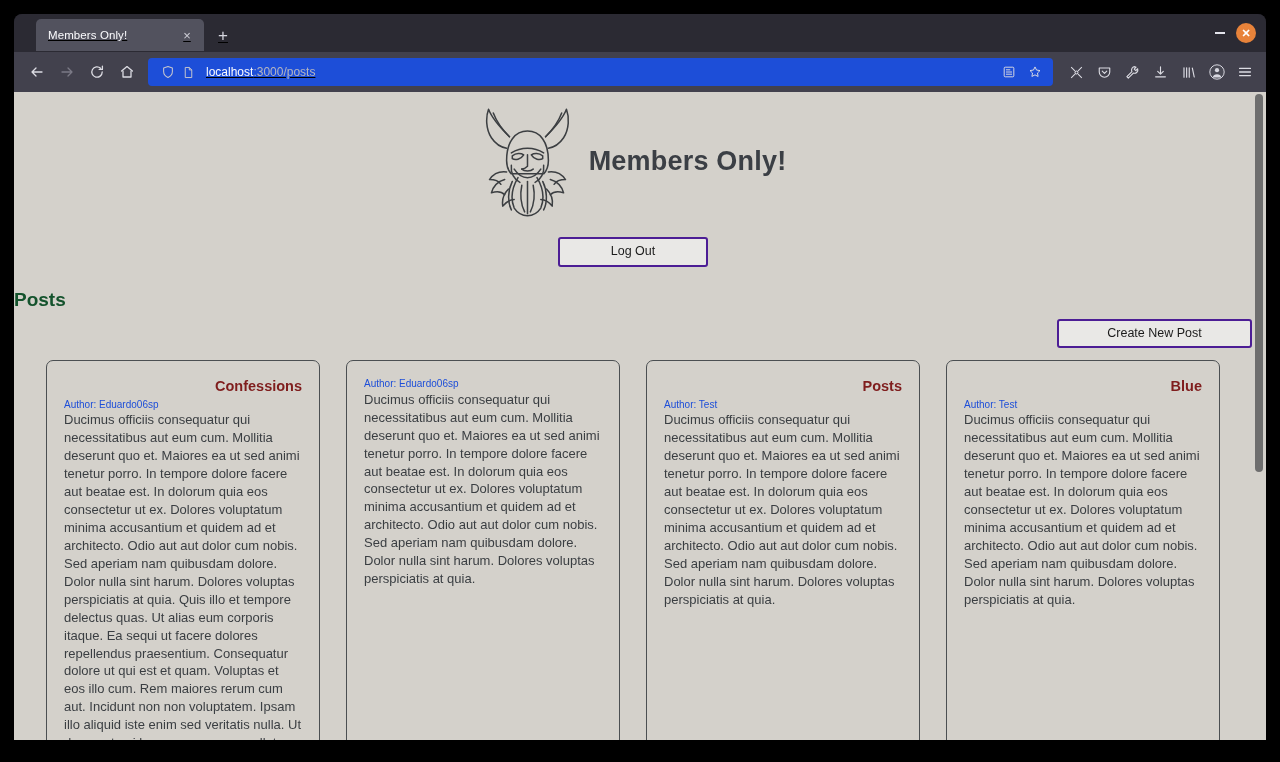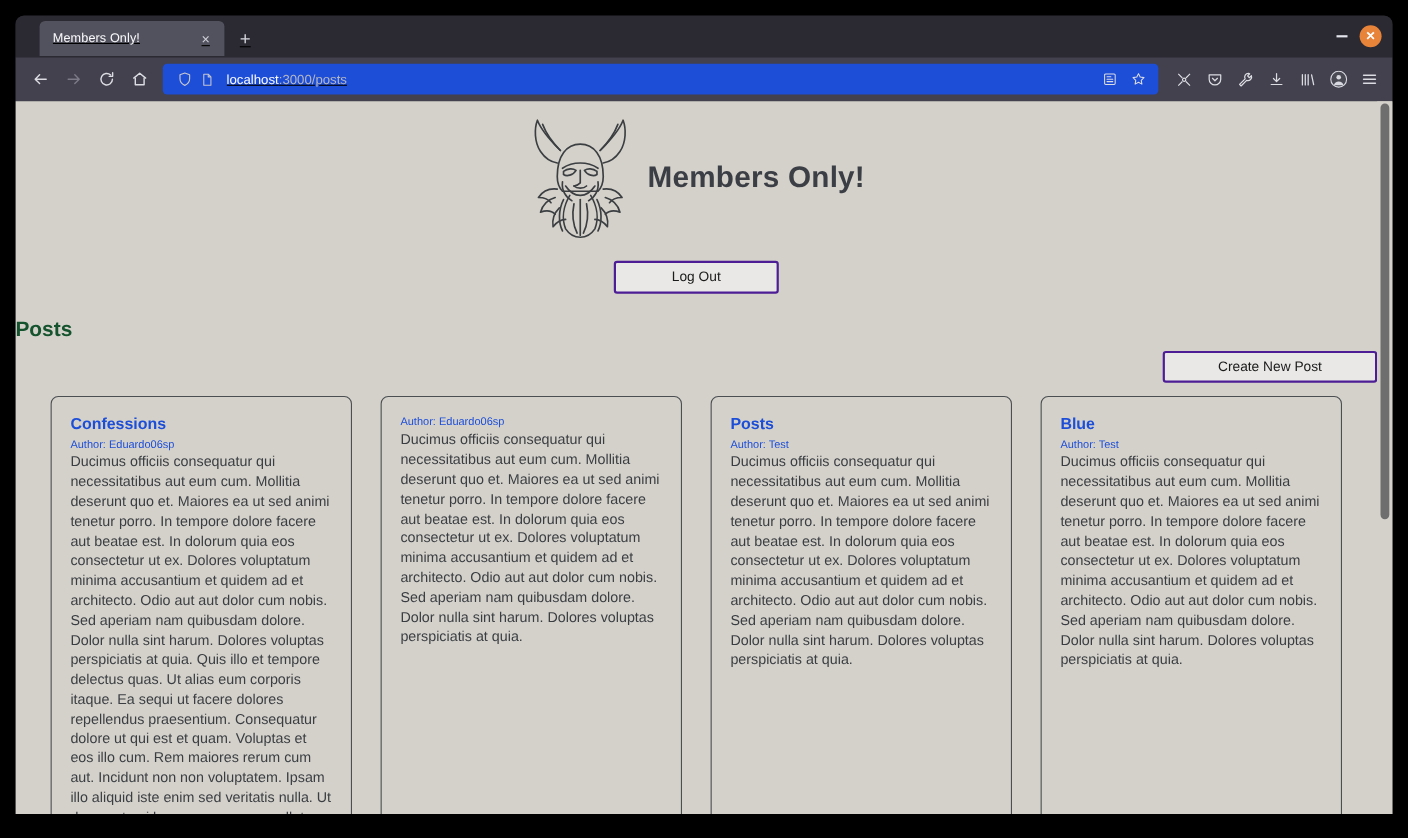--- a/index.html
+++ b/index.html
@@ -242,23 +242,24 @@
     border-radius: 7px;
     background: #d4d1cb;
     padding: 16px 17px 14px 17px;
     min-height: 408px;
     display: flex;
     flex-direction: column;
   }
   .post-title {
     font-size: 14.5px;
     font-weight: bold;
-    color: #1d4ed8;
+    color: #7f1d1d;
     margin: 0 0 1px 0;
     line-height: 1.35;
+    text-align: right;
   }
   .post-author {
     font-size: 10px;
     color: #1d4ed8;
     line-height: 1.38;
   }
   .post-body {
     font-size: 13px;
     color: #3a3e42;
     line-height: 1.38;

